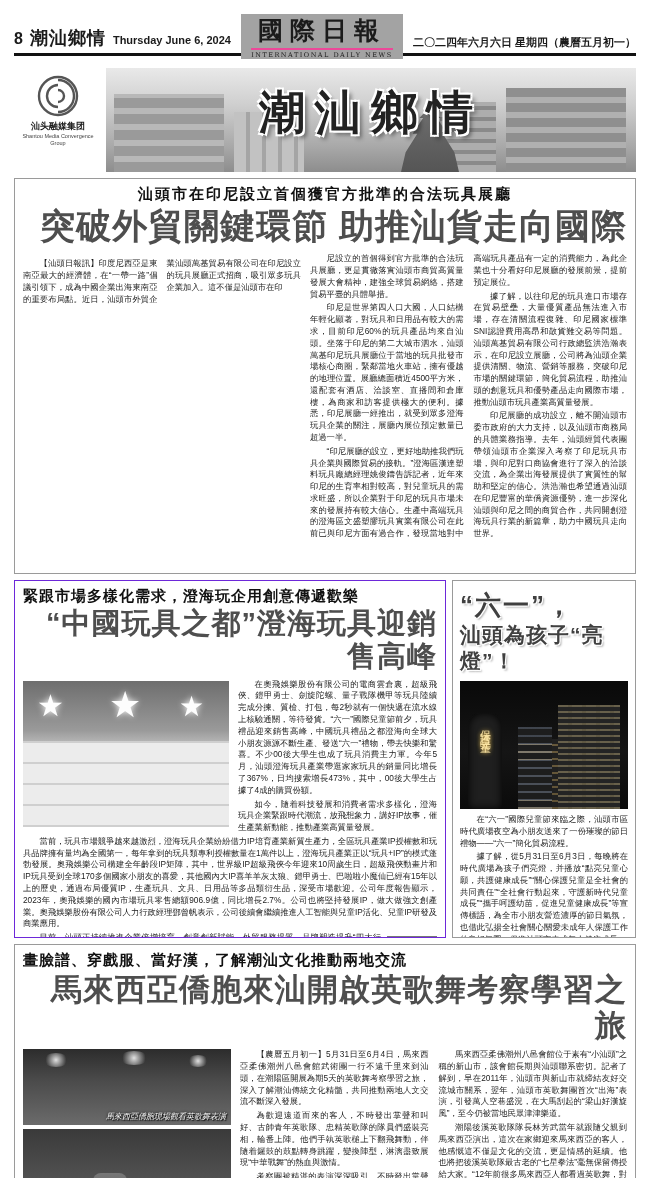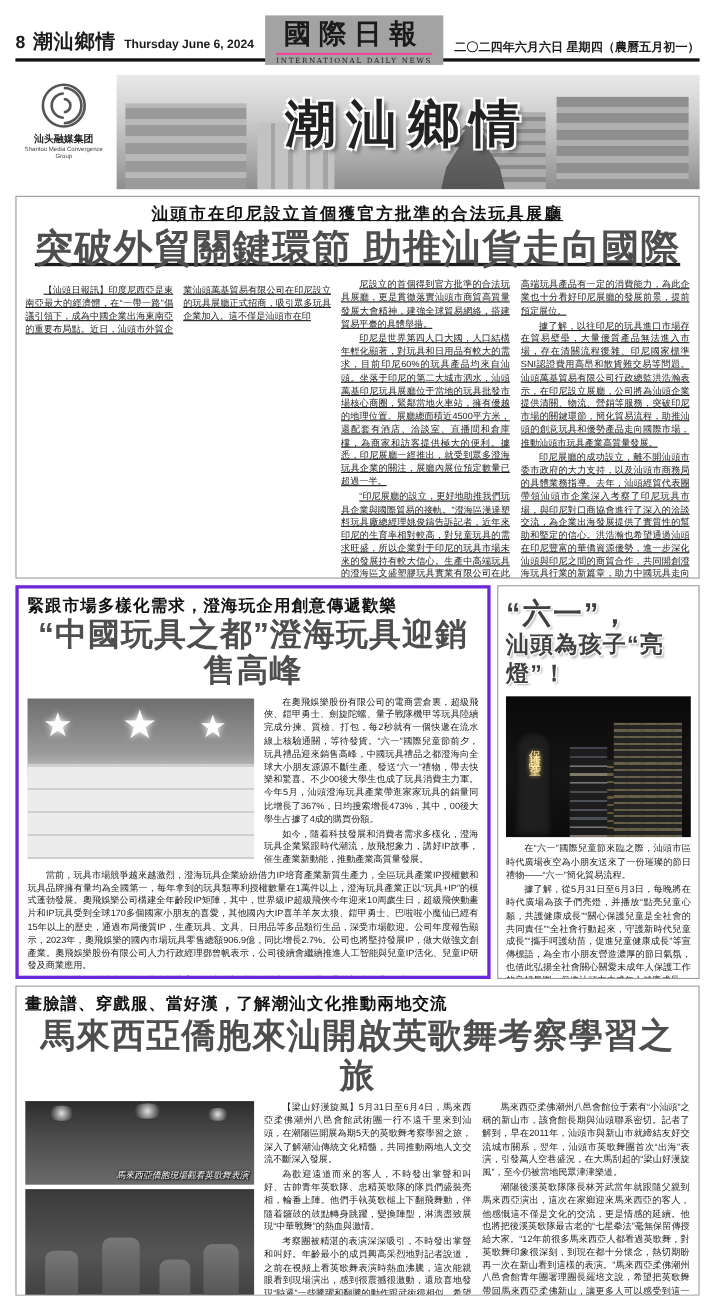--- a/index.html
+++ b/index.html
@@ -30,42 +30,42 @@
   .b2{left:128px;width:70px;height:60px;background:repeating-linear-gradient(90deg,#c2c2c2 0 12px,#a5a5a5 12px 16px);}
   .b3{right:10px;width:120px;height:84px;background:repeating-linear-gradient(0deg,#8f8f8f 0 9px,#b0b0b0 9px 15px);}
   .b4{right:140px;width:56px;height:70px;background:repeating-linear-gradient(0deg,#adadad 0 7px,#8a8a8a 7px 11px);}
   .pagoda{position:absolute;bottom:0;left:50%;margin-left:30px;width:58px;height:66px;background:linear-gradient(180deg,#6f6f6f,#555);clip-path:polygon(50% 0,68% 18%,62% 18%,80% 42%,72% 42%,92% 70%,100% 100%,0 100%,8% 70%,28% 42%,20% 42%,38% 18%,32% 18%);}
   .banner-title{position:absolute;top:14px;left:0;right:0;text-align:center;font-family:"DejaVu Serif","Liberation Serif",serif;font-size:46px;font-weight:bold;letter-spacing:10px;color:#222;text-shadow:2px 2px 0 #fff,-2px -2px 0 #fff,2px -2px 0 #fff,-2px 2px 0 #fff,4px 4px 4px rgba(0,0,0,.45);}
 
   
   .abox{border:1px solid #9a9a9a;margin-top:6px;padding:6px 8px;box-sizing:border-box;}
   .kicker{font-size:15px;font-weight:bold;letter-spacing:2px;text-align:center;color:#111;}
   .kicker-left{font-size:15px;font-weight:bold;letter-spacing:1px;text-align:left;color:#111;}
-  .headline{font-size:35px;font-weight:bold;letter-spacing:1px;text-align:center;color:#4e4e4e;line-height:1.15;margin:2px 0 7px;}
+  .headline{font-size:35px;font-weight:bold;letter-spacing:1px;text-align:right;color:#4e4e4e;line-height:1.15;margin:2px 0 7px;}
   .btxt{font-size:8.3px;line-height:1.42;text-align:justify;color:#1c1c1c;}
   .btxt p{margin:0 0 2px;text-indent:2em;}
   .cap{position:absolute;bottom:3px;right:5px;font-size:8px;font-style:italic;color:#fff;text-shadow:0 0 3px #000,1px 1px 1px #000;white-space:nowrap;}
 
   
   .a1-grid{display:grid;grid-template-columns:278px 1fr;gap:9px;}
   .a1-left{display:flex;flex-direction:column;}
   .photo1{position:relative;width:278px;height:212px;overflow:hidden;background:linear-gradient(180deg,#efefef 0%,#d6d6d6 20%,#a8a8a8 48%,#7a7a7a 72%,#474747 100%);}
   .p1-ceiling{position:absolute;top:6px;left:30px;width:150px;height:40px;border:6px solid #cfd6d9;background:#5f6e74;border-radius:4px;box-shadow:0 0 0 4px #e9e9e9;}
   .p1-floor{position:absolute;bottom:0;left:0;right:0;height:72px;background:repeating-linear-gradient(75deg,#3c3c3c 0 9px,#575757 9px 14px,#2e2e2e 14px 22px);}
   .p1-arch{position:absolute;top:28px;right:14px;width:96px;height:130px;border:9px solid #b9b2a6;border-bottom:none;border-radius:60px 60px 0 0;background:linear-gradient(180deg,#8e8a84,#6e6a64);}
   .p1-arch-label{position:absolute;top:16px;left:50%;transform:translateX(-50%);font-size:6px;font-weight:bold;color:#efe;letter-spacing:.5px;white-space:nowrap;text-shadow:0 0 2px #030;}
   .p1-locker{position:absolute;top:58px;left:56px;font-size:7px;color:#fefefe;background:#777;padding:1px 4px;border-radius:2px;}
   .p1-posters{position:absolute;top:72px;left:40px;width:66px;height:34px;background:repeating-linear-gradient(90deg,#444 0 18px,#888 18px 22px);border:2px solid #999;}
   .p1-mascot{position:absolute;right:4px;top:64px;width:34px;height:44px;background:radial-gradient(circle at 50% 30%,#e8e8e8 0 30%,#b5b5b5 60%,transparent 70%);border-radius:50%;}
   .a1-intro{margin-top:5px;column-count:2;column-gap:9px;height:74px;overflow:hidden;}
   .a1-body{column-count:2;column-gap:10px;height:292px;overflow:hidden;}
 
   
   .row2{display:grid;grid-template-columns:1fr 184px;gap:6px;margin-top:6px;}
-  .a2{border:3px solid #6d28d9;padding:6px 8px;height:358px;box-sizing:border-box;overflow:hidden;}
+  .a2{border:1px solid #6d28d9;padding:6px 8px;height:358px;box-sizing:border-box;overflow:hidden;}
   .a2 .headline{font-size:29px;margin:1px 0 5px;}
   .photo2{position:relative;float:left;width:206px;height:146px;margin:2px 9px 4px 0;overflow:hidden;background:linear-gradient(180deg,#6e6e6e 0%,#9a9a9a 34%,#e3e3e3 55%,#f1f1f1 100%);}
   .star{position:absolute;color:#fdfdfd;text-shadow:0 0 6px #fff;}
   .shelves{position:absolute;bottom:0;left:0;right:0;height:86px;background:repeating-linear-gradient(0deg,#cfcfcf 0 2px,#ececec 2px 21px),repeating-linear-gradient(90deg,#c6c6c6 0 2px,transparent 2px 40px);}
   .ed-box{float:right;width:44px;border:1px solid #777;background:#e9e9e9;text-align:center;margin:4px 0 0 6px;padding:3px 2px;}
 
   .a3{border:1px solid #9a9a9a;padding:8px 7px;height:358px;box-sizing:border-box;overflow:hidden;}
   .a3-title{font-weight:bold;color:#404040;text-shadow:1px 1px 0 #fff,-1px -1px 0 #fff,1px -1px 0 #fff,-1px 1px 0 #fff,2px 2px 2px rgba(0,0,0,.3);line-height:1.25;}
   .a3-t1{font-size:26px;letter-spacing:2px;}
   .a3-t2{font-size:21px;letter-spacing:1px;margin-bottom:7px;}
@@ -120,21 +120,21 @@
     <div class="banner">
       <div class="bld b1"></div>
       <div class="bld b2"></div>
       <div class="bld b3"></div>
       <div class="bld b4"></div>
       <div class="pagoda"></div>
       <div class="banner-title">潮汕鄉情</div>
     </div>
   </div>
 
-  <div class="abox" style="height:348px;overflow:hidden;text-decoration:underline;">
+  <div class="abox" style="height:396px;overflow:hidden;">
     <div class="kicker">汕頭市在印尼設立首個獲官方批準的合法玩具展廳</div>
     <div class="headline">突破外貿關鍵環節 助推汕貨走向國際</div>
     <div class="a1-grid">
       <div class="a1-left">
         <div class="a1-intro btxt">
           <p>【汕頭日報訊】印度尼西亞是東南亞最大的經濟體，在“一帶一路”倡議引領下，成為中國企業出海東南亞的重要布局點。近日，汕頭市外貿企業汕頭萬基貿易有限公司在印尼設立的玩具展廳正式招商，吸引眾多玩具企業加入。這不僅是汕頭市在印</p>
         </div>
       </div>
       <div class="a1-body btxt">
         <p>尼設立的首個得到官方批準的合法玩具展廳，更是貫徹落實汕頭市商貿高質量發展大會精神，建強全球貿易網絡，搭建貿易平臺的具體舉措。</p>
@@ -203,21 +203,21 @@
         </div>
         <div class="photo4b">
           <div class="fig" style="left:18px;width:30px;height:74px;"></div>
           <div class="fig" style="left:70px;width:34px;height:86px;"></div>
           <div class="fig" style="left:122px;width:28px;height:66px;"></div>
           <div class="fig" style="left:162px;width:32px;height:80px;"></div>
 
         </div>
       </div>
       <div class="a4-body btxt">
-        <p>【梁山好漢旋風】5月31日至6月4日，馬來西亞柔佛潮州八邑會館武術團一行不遠千里來到汕頭，在潮陽區開展為期5天的英歌舞考察學習之旅，深入了解潮汕傳統文化精髓，共同推動兩地人文交流不斷深入發展。</p>
+        <p>【農曆五月初一】5月31日至6月4日，馬來西亞柔佛潮州八邑會館武術團一行不遠千里來到汕頭，在潮陽區開展為期5天的英歌舞考察學習之旅，深入了解潮汕傳統文化精髓，共同推動兩地人文交流不斷深入發展。</p>
         <p>為歡迎遠道而來的客人，不時發出掌聲和叫好、古帥青年英歌隊、忠精英歌隊的隊員們盛裝亮相，輪番上陣。他們手執英歌槌上下翻飛舞動，伴隨着鑼鼓的鼓點轉身跳躍，變換陣型，淋漓盡致展現“中華戰舞”的熱血與激情。</p>
         <p>考察團被精湛的表演深深吸引，不時發出掌聲和叫好。年齡最小的成員興高采烈地對記者說道，之前在視頻上看英歌舞表演時熱血沸騰，這次能親眼看到現場演出，感到很震撼很激動，還欣喜地發現“時遷”一些騰躍和翻騰的動作跟武術很相似，希望通過這次學習，把英歌舞分享給身邊更多的人，讓他們感受到英歌舞的精彩。</p>
         <p>馬來西亞柔佛潮州八邑會館位于素有“小汕頭”之稱的新山市，該會館長期與汕頭聯系密切。記者了解到，早在2011年，汕頭市與新山市就締結友好交流城市關系，翌年，汕頭市英歌舞團首次“出海”表演，引發萬人空巷盛況，在大馬刮起的“梁山好漢旋風”，至今仍被當地民眾津津樂道。</p>
         <p>潮陽後溪英歌隊隊長林芳武當年就跟隨父親到馬來西亞演出，這次在家鄉迎來馬來西亞的客人，他感慨這不僅是文化的交流，更是情感的延續。他也將把後溪英歌隊最古老的“七星拳法”毫無保留傳授給大家。“12年前很多馬來西亞人都看過英歌舞，對英歌舞印象很深刻，到現在都十分懷念，熱切期盼再一次在新山看到這樣的表演。”馬來西亞柔佛潮州八邑會館青年團署理團長羅培文說，希望把英歌舞帶回馬來西亞柔佛新山，讓更多人可以感受到這一中華文化的魅力。</p>
 
       </div>
     </div>
   </div>
 
 </div>

